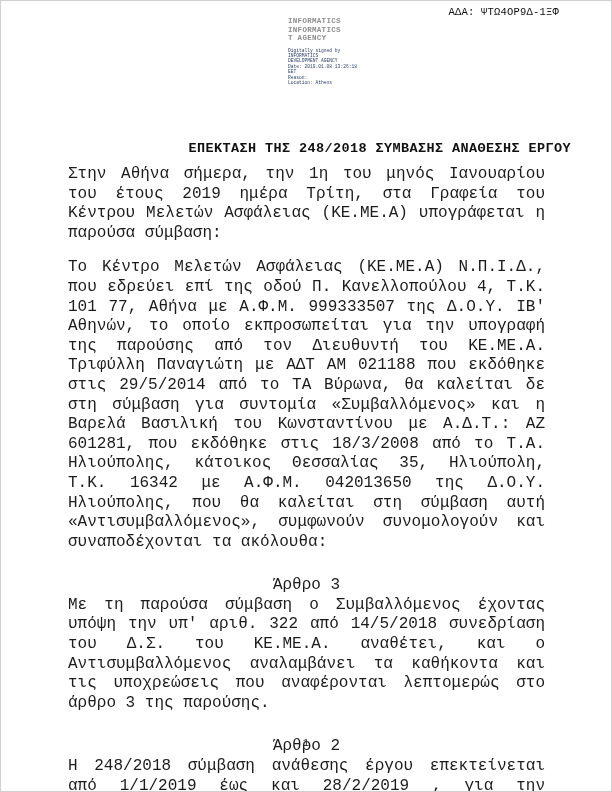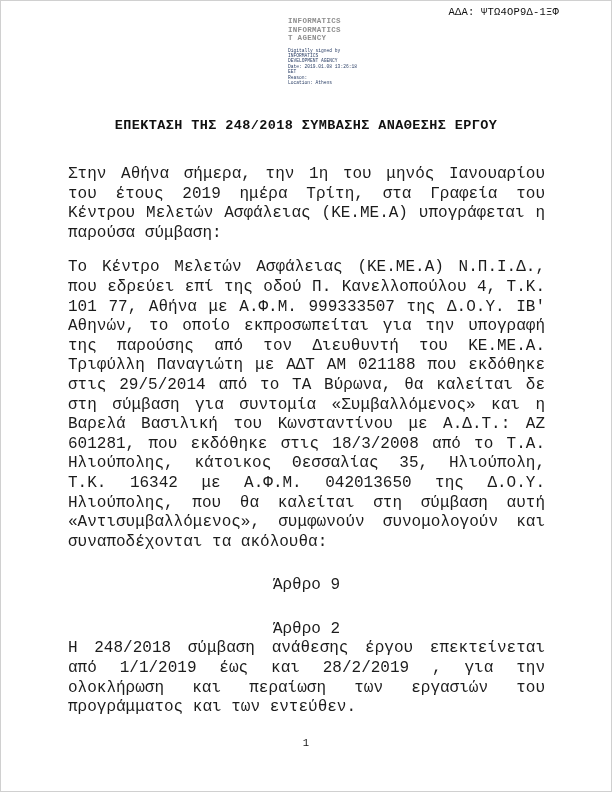--- a/index.html
+++ b/index.html
@@ -56,24 +56,24 @@
     left: 0;
     width: 100%;
     text-align: center;
     font-weight: bold;
     font-size: 11.5px;
     letter-spacing: 2px;
     color: #111;
   }
   .doc-title {
     position: absolute;
-    top: 117px;
+    top: 140px;
     left: 40px;
     right: 40px;
-    text-align: center;
+    text-align: right;
     font-weight: bold;
     font-size: 13.5px;
     letter-spacing: 0.4px;
     color: #111;
   }
   .content {
     position: absolute;
     top: 164px;
     left: 67px;
     right: 66px;
@@ -126,21 +126,22 @@
     </div>
   </div>
 
 
   <div class="doc-title">ΕΠΕΚΤΑΣΗ ΤΗΣ 248/2018 ΣΥΜΒΑΣΗΣ ΑΝΑΘΕΣΗΣ ΕΡΓΟΥ</div>
 
   <div class="content">
     <p>Στην Αθήνα σήμερα, την 1η του μηνός Ιανουαρίου του έτους 2019 ημέρα Τρίτη, στα Γραφεία του Κέντρου Μελετών Ασφάλειας (ΚΕ.ΜΕ.Α) υπογράφεται η παρούσα σύμβαση:</p>
     <p>Το Κέντρο Μελετών Ασφάλειας (ΚΕ.ΜΕ.Α) Ν.Π.Ι.Δ., που εδρεύει επί της οδού Π. Κανελλοπούλου 4, Τ.Κ. 101 77, Αθήνα με Α.Φ.Μ. 999333507 της Δ.Ο.Υ. ΙΒ' Αθηνών, το οποίο εκπροσωπείται για την υπογραφή της παρούσης από τον Διευθυντή του ΚΕ.ΜΕ.Α. Τριφύλλη Παναγιώτη με ΑΔΤ ΑΜ 021188 που εκδόθηκε στις 29/5/2014 από το ΤΑ Βύρωνα, θα καλείται δε στη σύμβαση για συντομία «Συμβαλλόμενος» και η Βαρελά Βασιλική του Κωνσταντίνου με Α.Δ.Τ.: ΑΖ 601281, που εκδόθηκε στις 18/3/2008 από το Τ.Α. Ηλιούπολης, κάτοικος Θεσσαλίας 35, Ηλιούπολη, Τ.Κ. 16342 με Α.Φ.Μ. 042013650 της Δ.Ο.Υ. Ηλιούπολης, που θα καλείται στη σύμβαση αυτή «Αντισυμβαλλόμενος», συμφωνούν συνομολογούν και συναποδέχονται τα ακόλουθα:</p>
 
-    <div class="article-head">Άρθρο 9</div>
+    <div class="article-head">Άρθρο 3</div>
+    <p>Με τη παρούσα σύμβαση ο Συμβαλλόμενος έχοντας υπόψη την υπ' αριθ. 322 από 14/5/2018 συνεδρίαση του Δ.Σ. του ΚΕ.ΜΕ.Α. αναθέτει, και ο Αντισυμβαλλόμενος αναλαμβάνει τα καθήκοντα και τις υποχρεώσεις που αναφέρονται λεπτομερώς στο άρθρο 3 της παρούσης.</p>
 
     <div class="article-head">Άρθρο 2</div>
     <p>Η 248/2018 σύμβαση ανάθεσης έργου επεκτείνεται από 1/1/2019 έως και 28/2/2019 , για την ολοκλήρωση και περαίωση των εργασιών του προγράμματος και των εντεύθεν.</p>
   </div>
 
   <div class="page-number">1</div>
 
 </div>
 
 </body></html>

